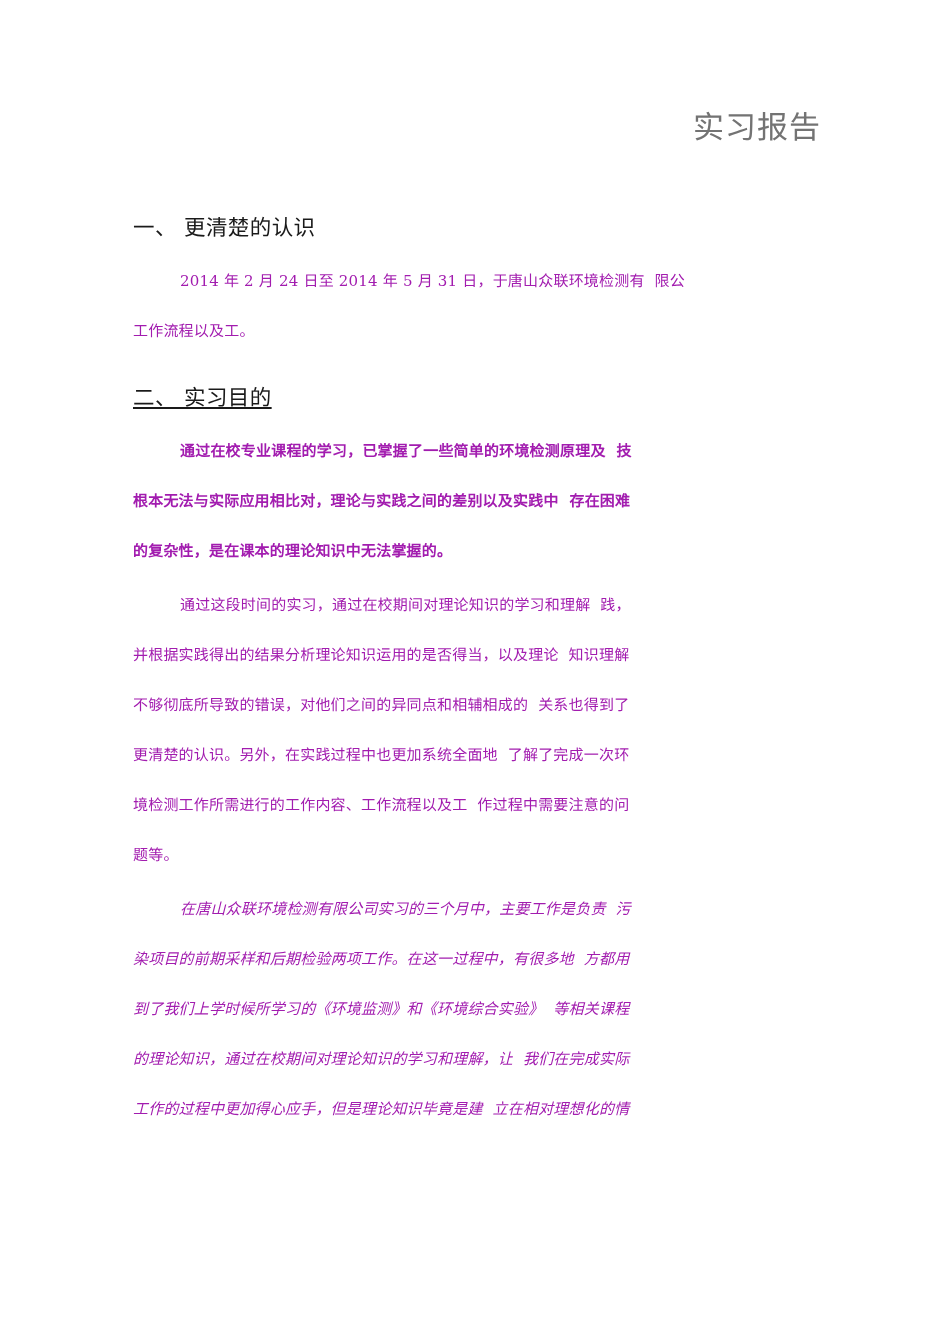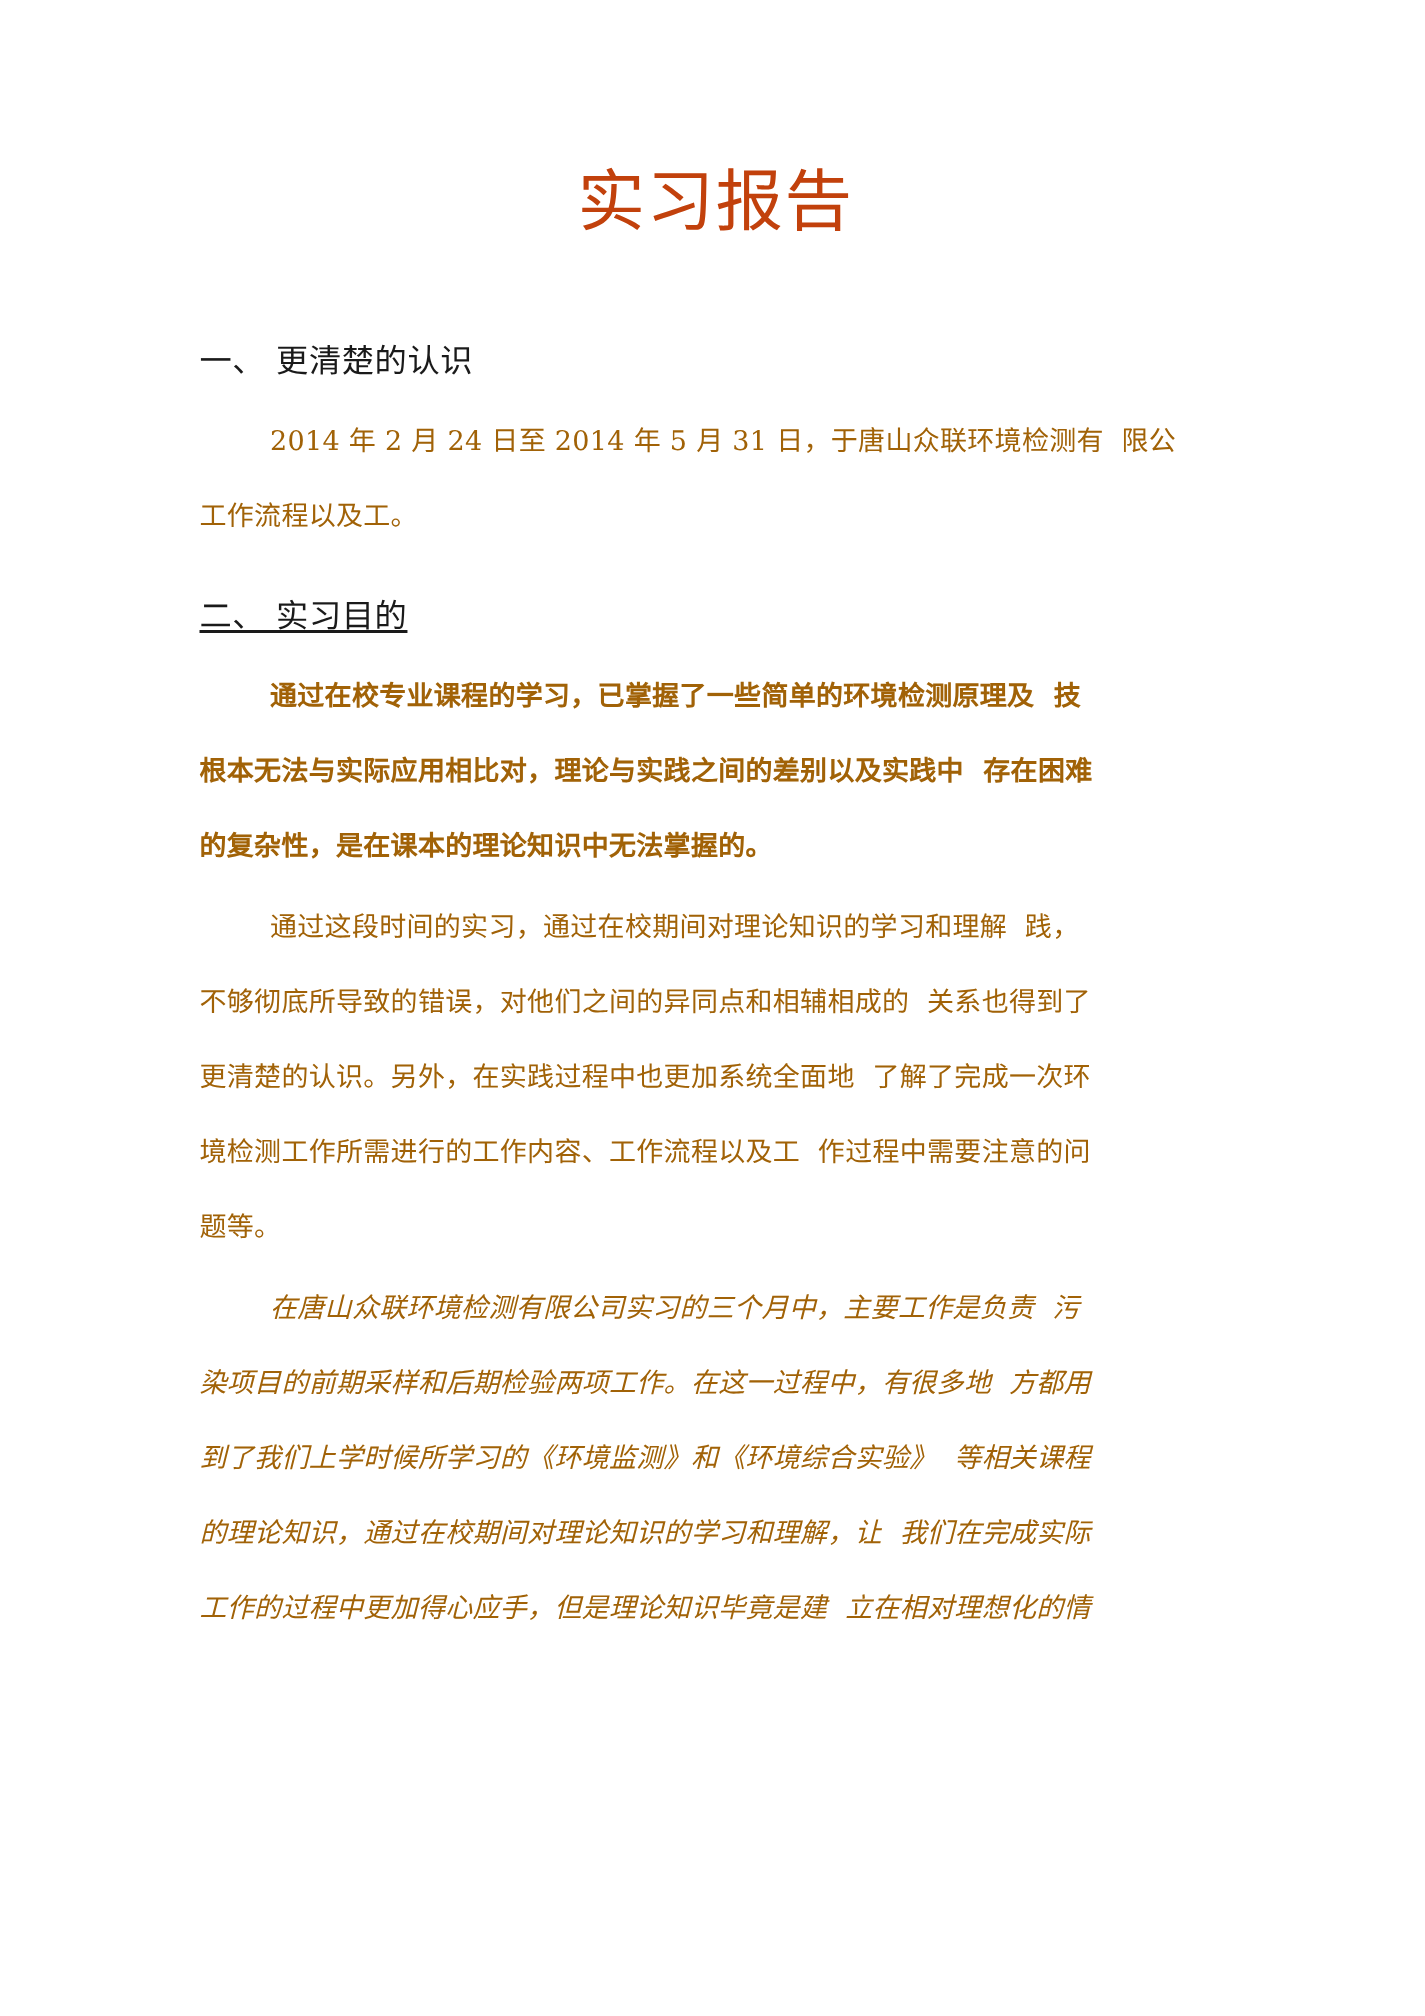--- a/index.html
+++ b/index.html
@@ -26,45 +26,45 @@
     position: absolute;
     left: 133px;
     top: 0;
     width: 688px;
   }
 
   
   .doc-title {
     margin: 0;
     padding: 0;
-    text-align: center;
+    text-align: right;
     font-weight: normal;
-    font-size: 45px;
+    font-size: 31px;
     line-height: 1;
     letter-spacing: 1px;
     padding-top: 112px;
-    color: #c2410c;
+    color: #737373;
   }
 
   
   .section-heading {
     font-size: 21.5px;
     line-height: 1.0;
     letter-spacing: 0.4px;
     color: #1a1a1a;
     white-space: pre;
   }
   .sec1 { padding-top: 74px; }
   .sec2 { padding-top: 31px; text-decoration: underline; }
 
   
   .para {
-    font-size: 18px;
+    font-size: 15px;
     line-height: 50px;
-    color: #a16207;
+    color: #a21caf;
     letter-spacing: 0.2px;
   }
   .para .ln {
     display: block;
     white-space: pre;
   }
   .para .ln.indent {
     text-indent: 47px;
   }
   .p-time   { padding-top: 17px; }
@@ -90,20 +90,21 @@
     <div class="section-heading sec2">二、 实习目的</div>
 
     <div class="para p-purp1">
       <span class="ln indent">通过在校专业课程的学习，已掌握了一些简单的环境检测原理及  技</span>
       <span class="ln">根本无法与实际应用相比对，理论与实践之间的差别以及实践中  存在困难</span>
       <span class="ln">的复杂性，是在课本的理论知识中无法掌握的。</span>
     </div>
 
     <div class="para p-purp2">
       <span class="ln indent">通过这段时间的实习，通过在校期间对理论知识的学习和理解  践，</span>
+      <span class="ln">并根据实践得出的结果分析理论知识运用的是否得当，以及理论  知识理解</span>
       <span class="ln">不够彻底所导致的错误，对他们之间的异同点和相辅相成的  关系也得到了</span>
       <span class="ln">更清楚的认识。另外，在实践过程中也更加系统全面地  了解了完成一次环</span>
       <span class="ln">境检测工作所需进行的工作内容、工作流程以及工  作过程中需要注意的问</span>
       <span class="ln">题等。</span>
     </div>
 
     <div class="para p-purp3">
       <span class="ln indent">在唐山众联环境检测有限公司实习的三个月中，主要工作是负责  污</span>
       <span class="ln">染项目的前期采样和后期检验两项工作。在这一过程中，有很多地  方都用</span>
       <span class="ln">到了我们上学时候所学习的《环境监测》和《环境综合实验》  等相关课程</span>

